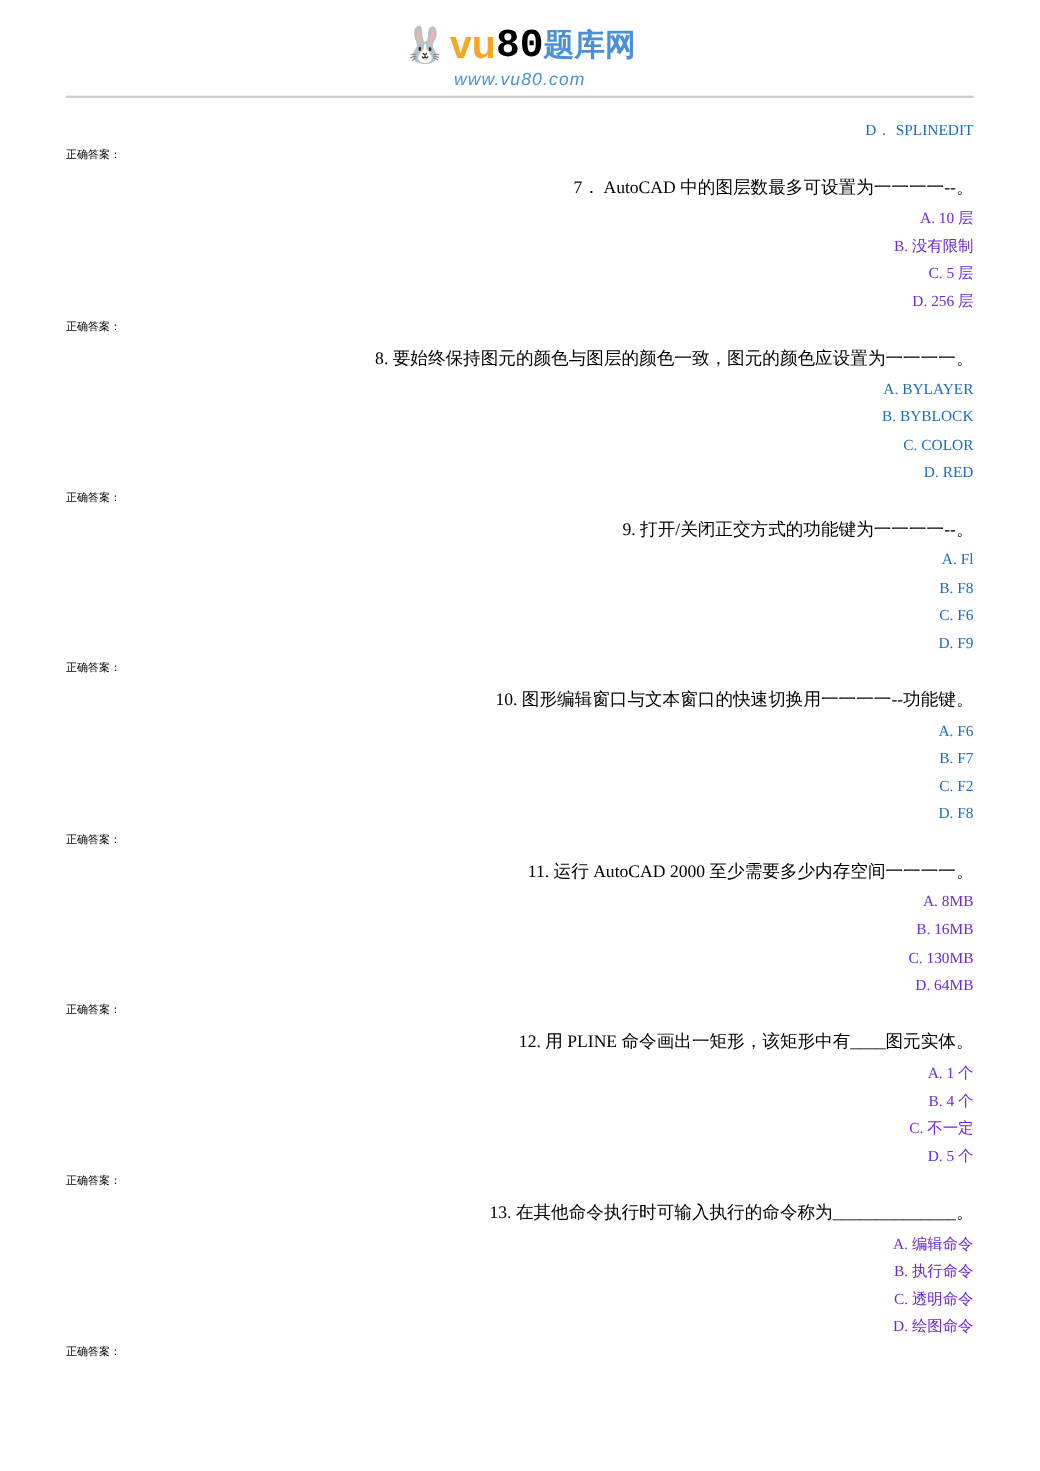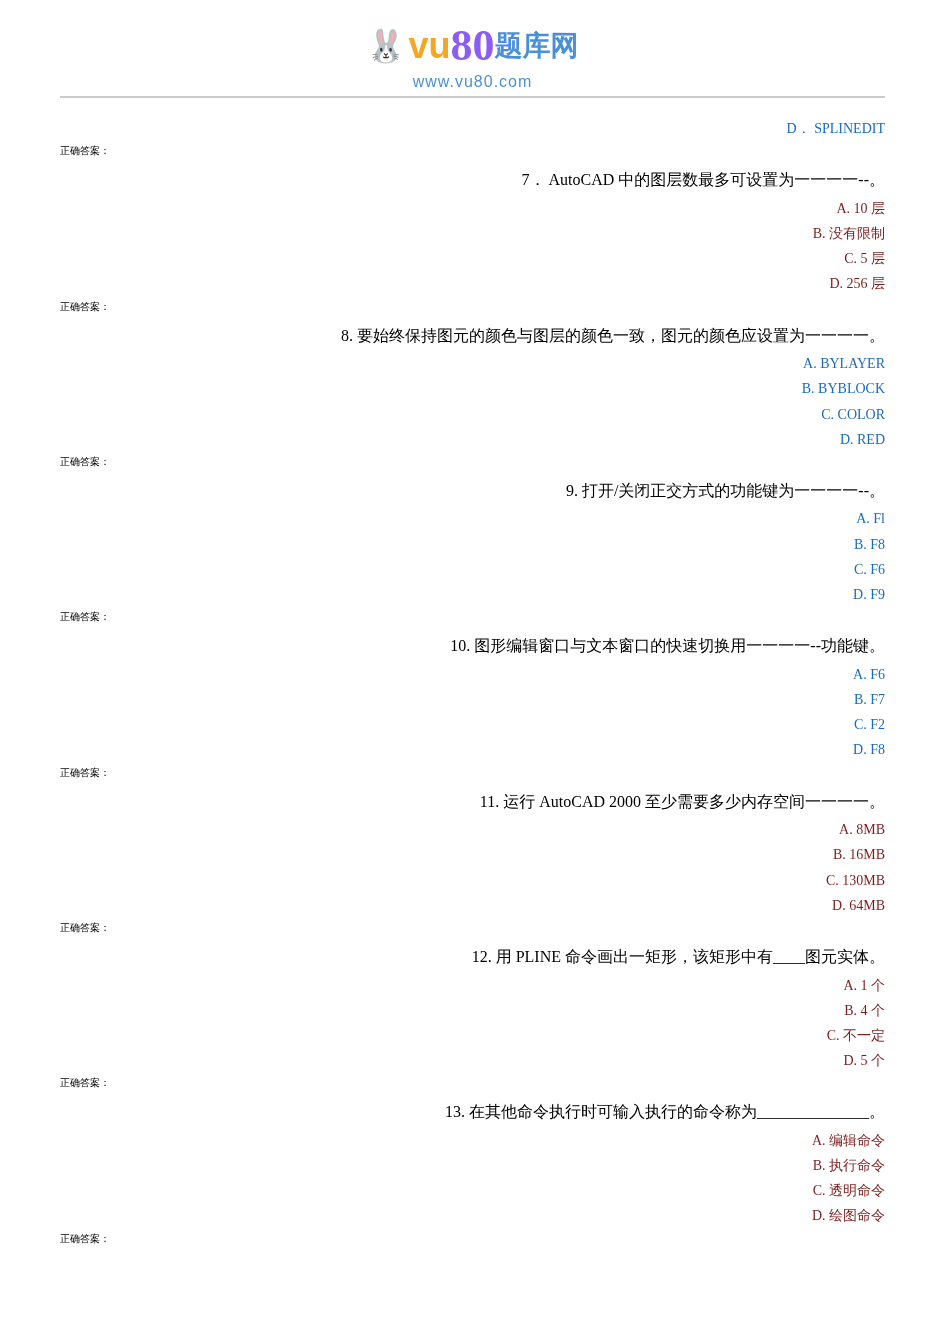--- a/index.html
+++ b/index.html
@@ -29,24 +29,24 @@
       align-items: center;
       gap: 0;
     }
     .logo-text-vu {
       font-size: 36px;
       font-weight: bold;
       color: #f5a623;
       font-family: Arial, sans-serif;
     }
     .logo-text-80 {
-      font-size: 44px;
-      font-weight: bold;
-      color: #8b5cf6;
-      font-family: Liberation Serif, serif;
+      font-size: 36px;
+      font-weight: bold;
+      color: #000000;
+      font-family: Liberation Mono, monospace;
     }
     .logo-ti {
       font-size: 28px;
       font-weight: bold;
       color: #4a90d9;
       font-family: "Microsoft YaHei", sans-serif;
     }
     .logo-ku {
       font-size: 28px;
       font-weight: bold;
@@ -60,20 +60,21 @@
       font-family: "Microsoft YaHei", sans-serif;
     }
     .logo-url {
       font-size: 16px;
       color: #4a90d9;
       letter-spacing: 1px;
       font-family: Arial, sans-serif;
       display: block;
       text-align: center;
       margin-top: 2px;
+      font-style: italic;
     }
     .rabbit-icon {
       font-size: 32px;
       margin-right: 2px;
     }
     .content-area {
       padding-top: 8px;
     }
     .question-item {
       margin-bottom: 4px;
@@ -88,21 +89,21 @@
     .option {
       font-size: 14px;
       line-height: 1.8;
       margin-left: 10px;
       text-align: right;
     }
     .option-blue {
       color: #1a6bbf;
     }
     .option-black {
-      color: #7f1d1d;
+      color: #6d28d9;
     }
     .correct-answer {
       font-size: 10px;
       color: #000000;
       margin-top: 2px;
       margin-bottom: 8px;
       line-height: 1.6;
     }
   </style>
 </head>

